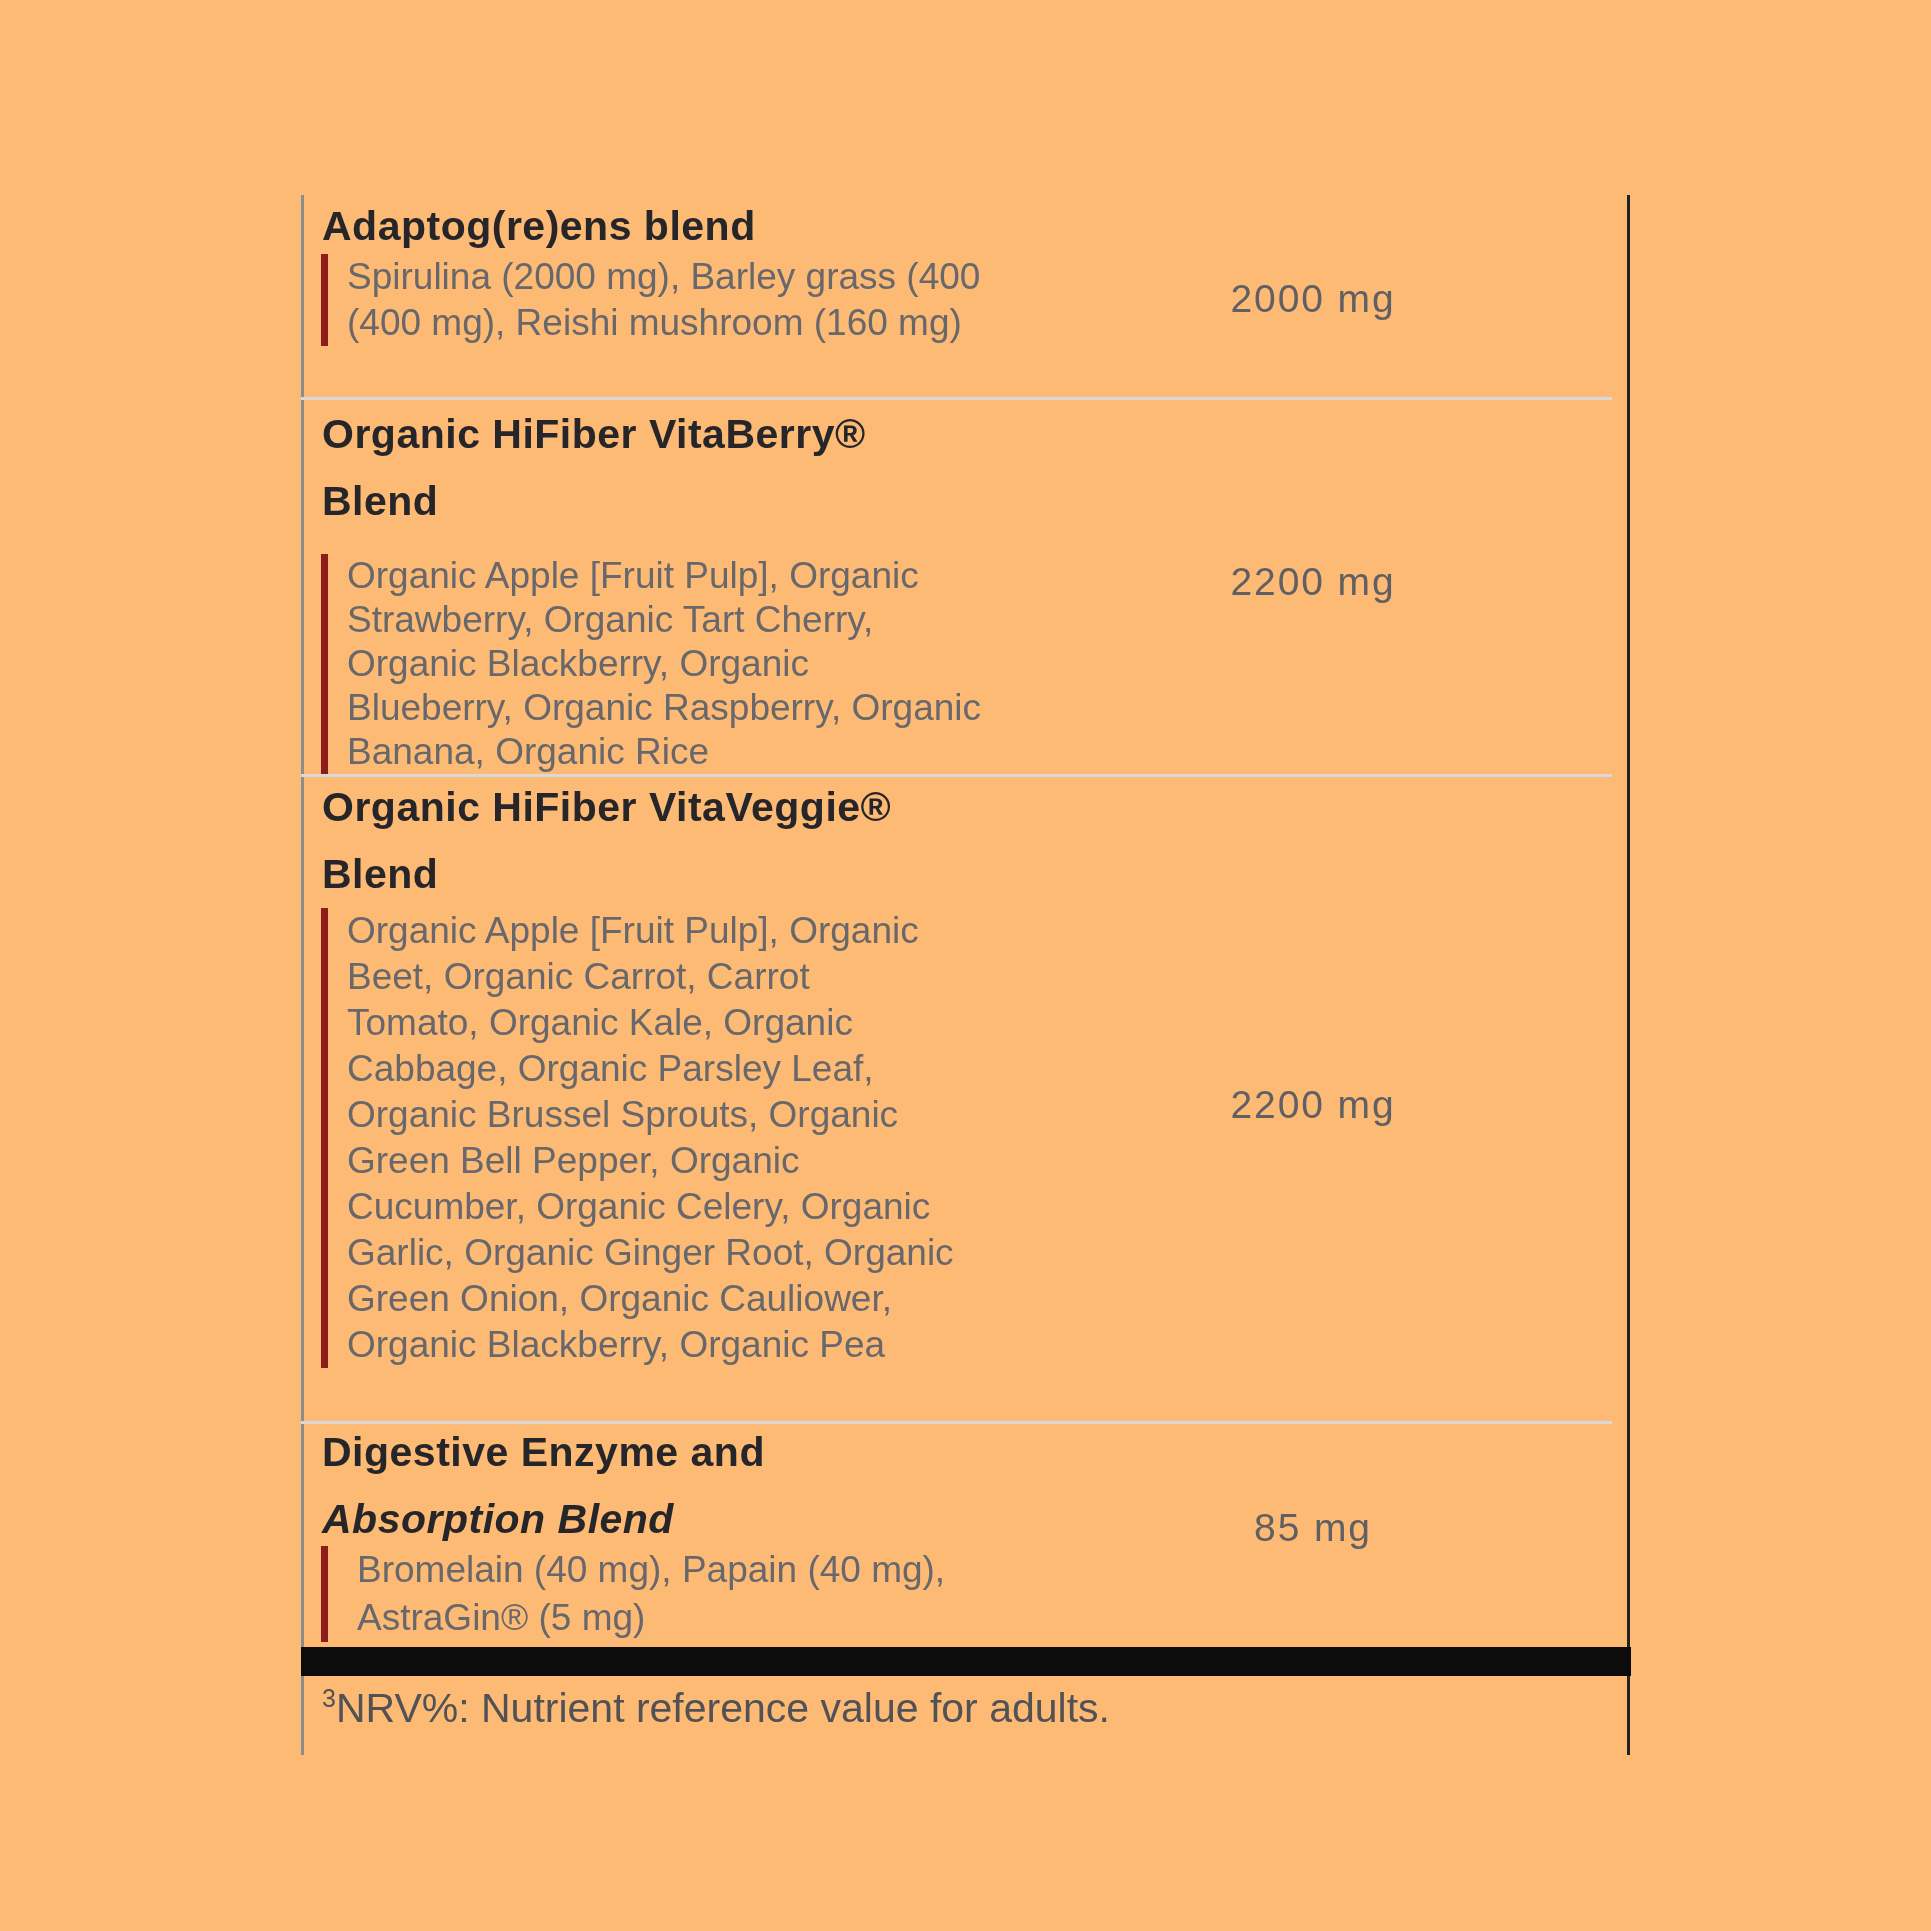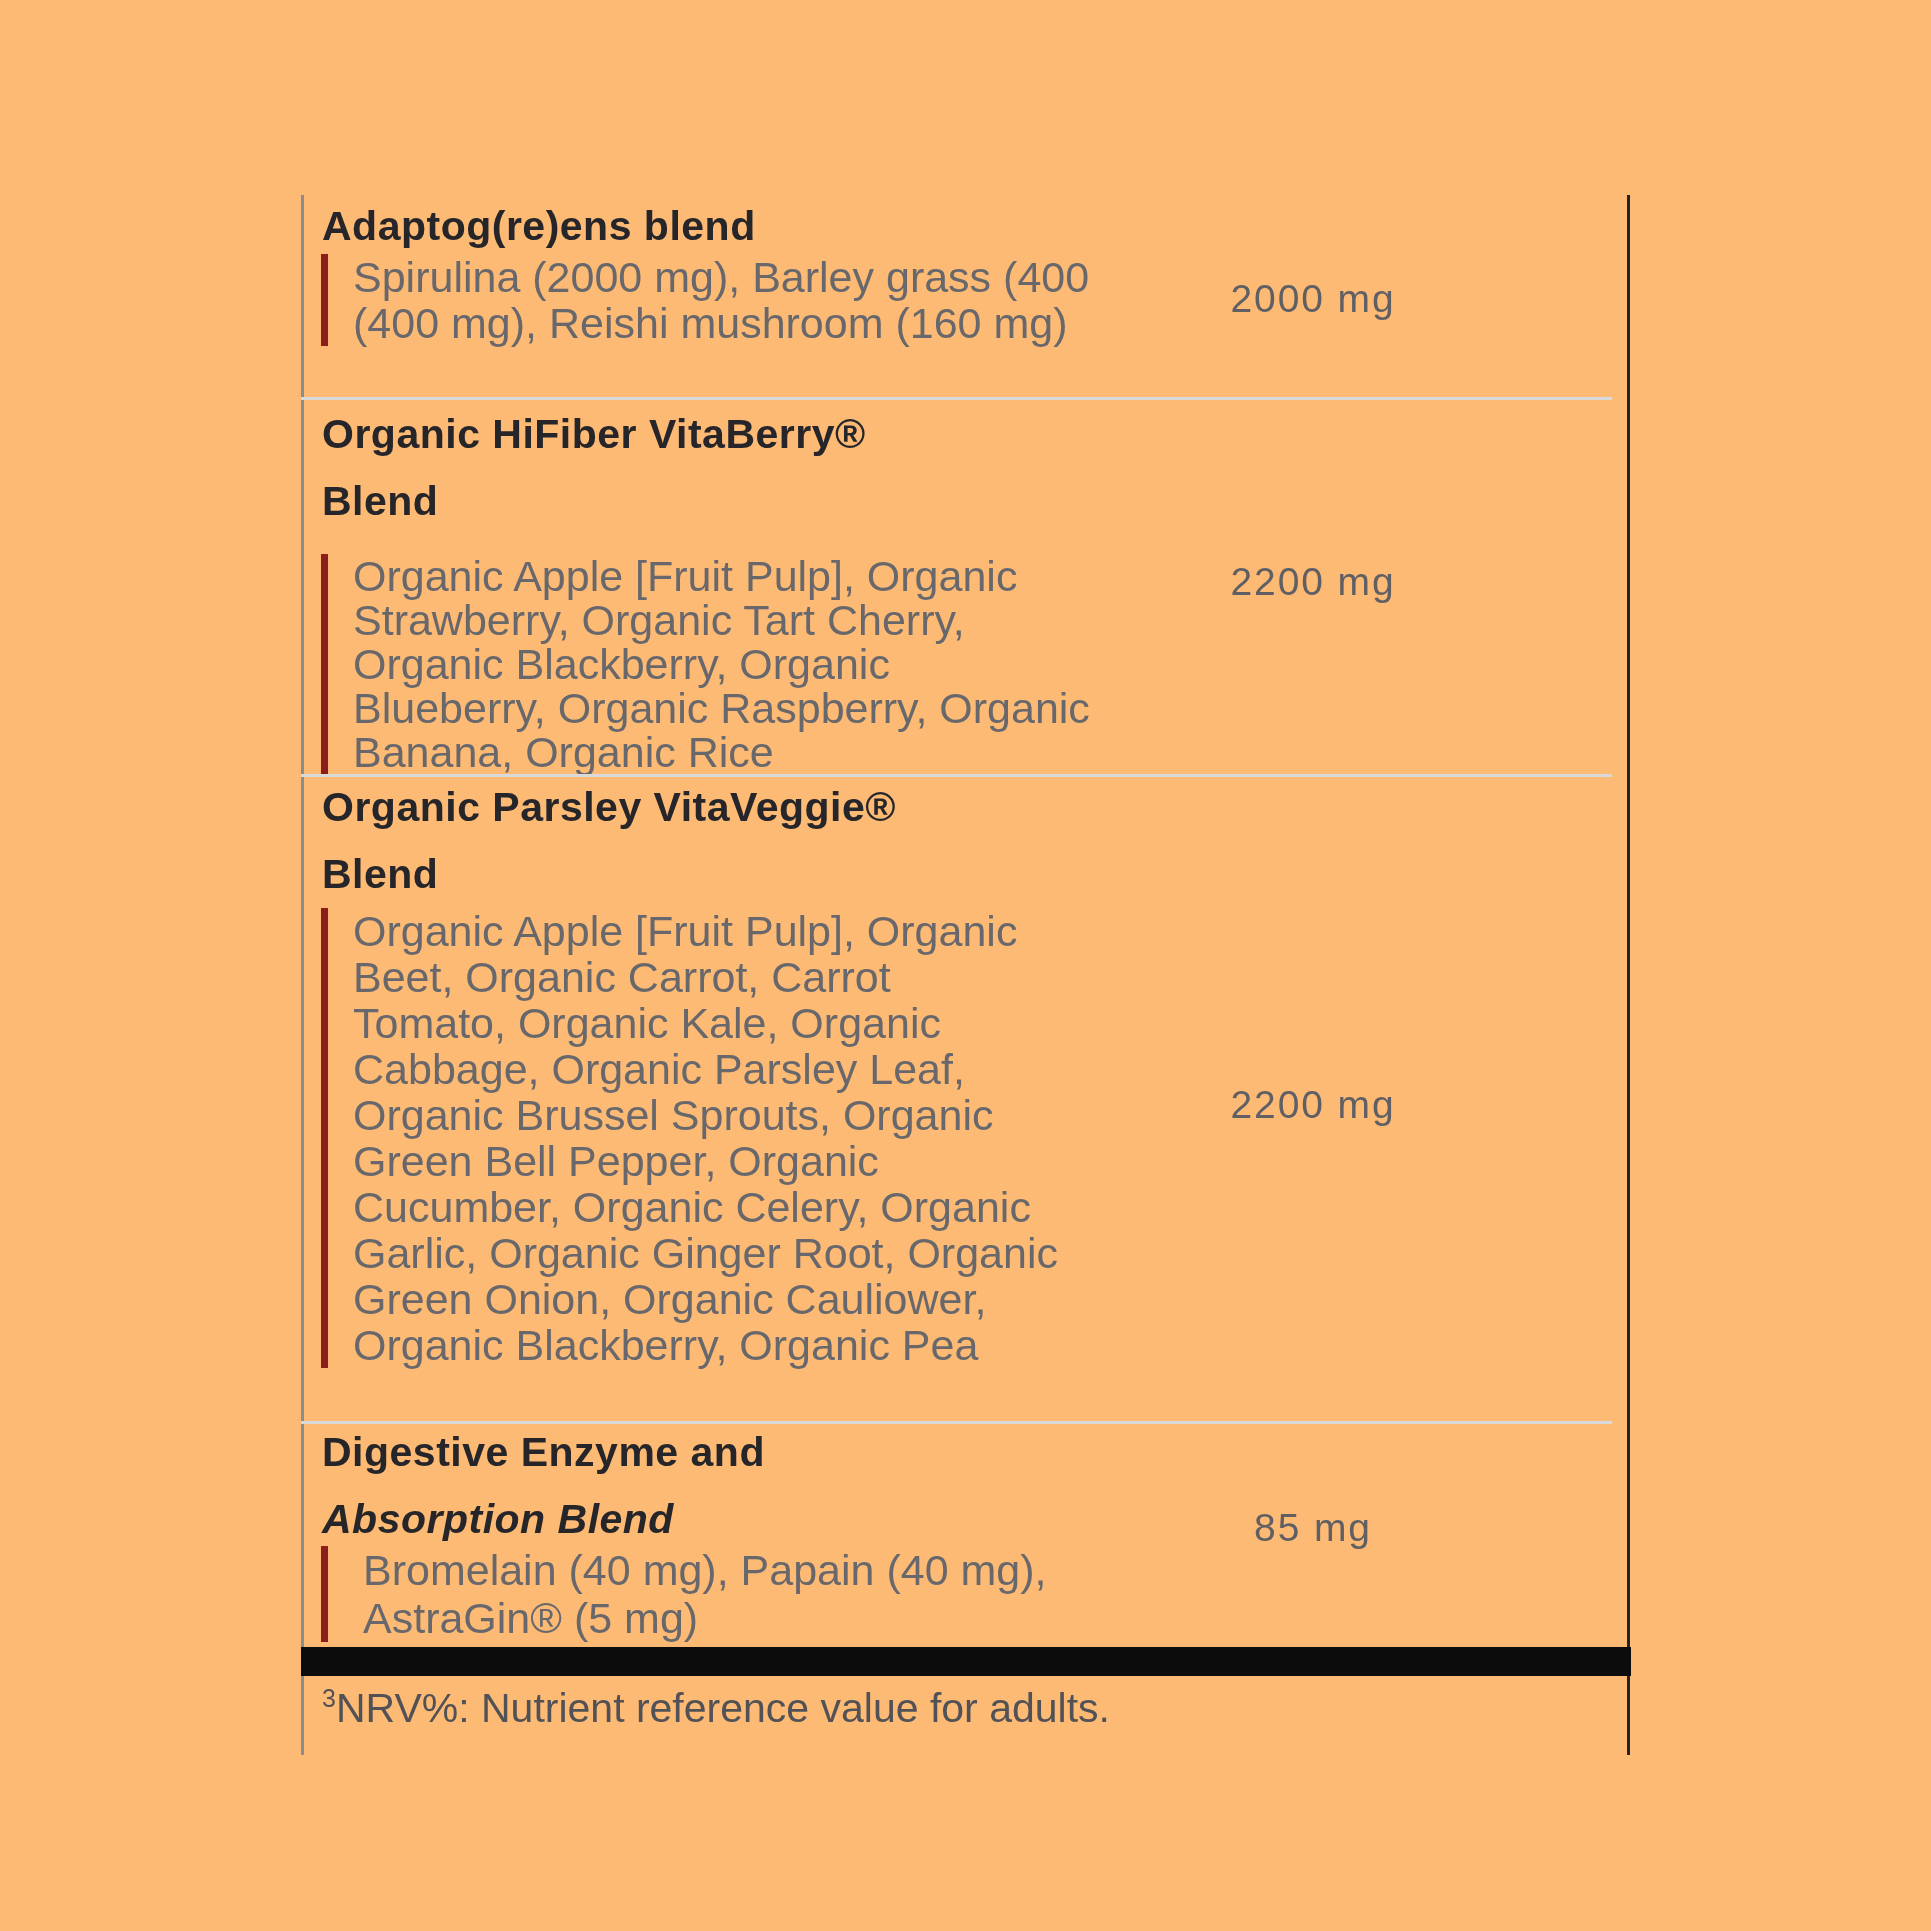--- a/index.html
+++ b/index.html
@@ -25,22 +25,22 @@
   .vline.right{left:1627px;background:var(--right-rule);}
   .hdr{
     position:absolute;left:322px;
     font-size:41px;font-weight:700;line-height:1.1;
     color:var(--header-text);
     letter-spacing:0.5px;white-space:nowrap;
   }
   .ing{
     position:absolute;left:321px;width:734px;
     border-left:7.7px solid var(--accent-red);
-    padding-left:25px;
-    font-size:43px;color:var(--body-text);
+    padding-left:19px;
+    font-size:37px;color:var(--body-text);
   }
   .ing .ln{white-space:nowrap;}
   .ing.lh48 .ln{line-height:46px;}
   .ing.lh46 .ln{line-height:44px;}
   .ing.lh50 .ln{line-height:48px;margin-left:10px;}
   .amt{
     position:absolute;left:1110px;width:406px;
     text-align:center;
     font-size:39px;color:var(--amount-text);
     letter-spacing:1.9px;white-space:nowrap;
@@ -80,21 +80,21 @@
   <div class="ing lh46" style="top:554px;">
     <div class="ln">Organic Apple [Fruit Pulp], Organic</div>
     <div class="ln">Strawberry, Organic Tart Cherry,</div>
     <div class="ln">Organic Blackberry, Organic</div>
     <div class="ln">Blueberry, Organic Raspberry, Organic</div>
     <div class="ln">Banana, Organic Rice</div>
   </div>
   <div class="amt" style="top:560px;">2200 mg</div>
   <div class="divider" style="top:774px;"></div>
 
-  <div class="hdr" style="top:785px;">Organic Parsley VitaVeggie®</div>
+  <div class="hdr" style="top:785px;">Organic HiFiber VitaVeggie®</div>
   <div class="hdr" style="top:852px;">Blend</div>
   <div class="ing lh48" style="top:908px;">
     <div class="ln">Organic Apple [Fruit Pulp], Organic</div>
     <div class="ln">Beet, Organic Carrot, Carrot</div>
     <div class="ln">Tomato, Organic Kale, Organic</div>
     <div class="ln">Cabbage, Organic Parsley Leaf,</div>
     <div class="ln">Organic Brussel Sprouts, Organic</div>
     <div class="ln">Green Bell Pepper, Organic</div>
     <div class="ln">Cucumber, Organic Celery, Organic</div>
     <div class="ln">Garlic, Organic Ginger Root, Organic</div>

